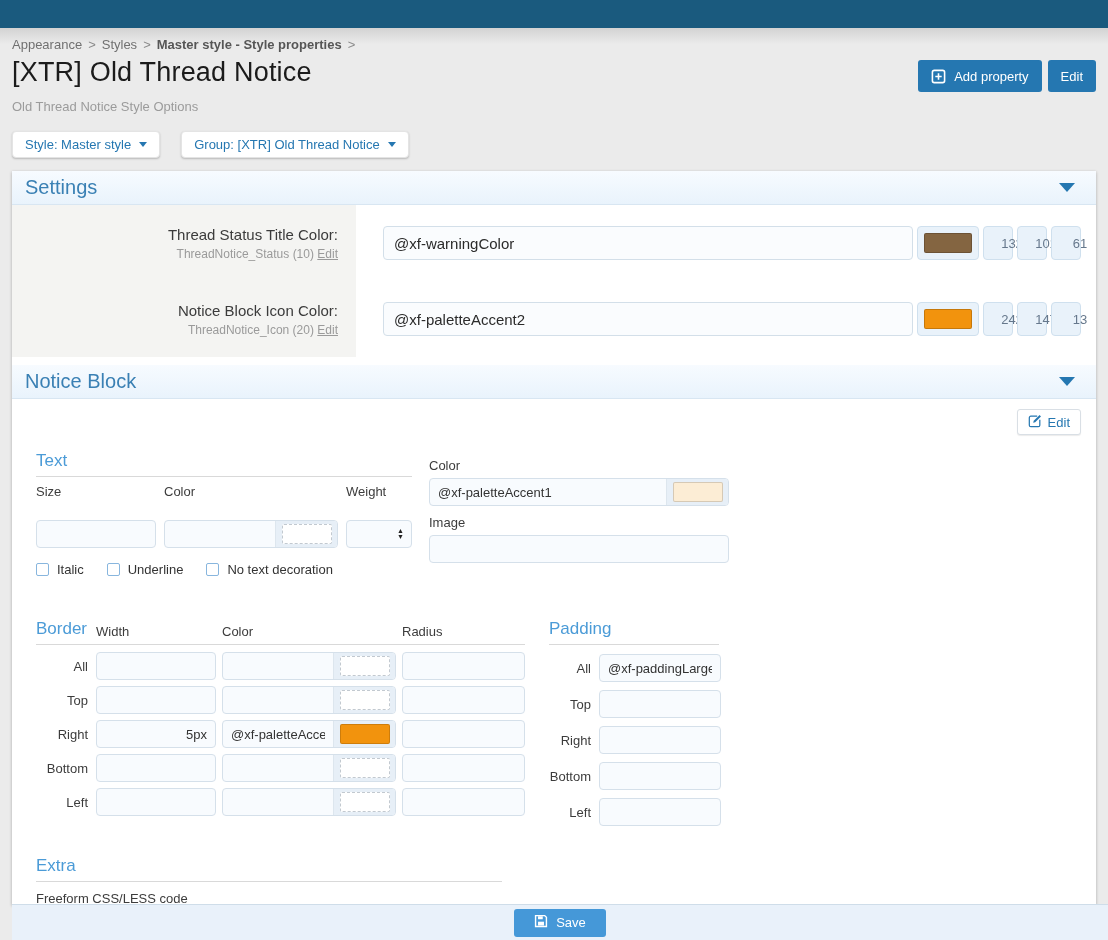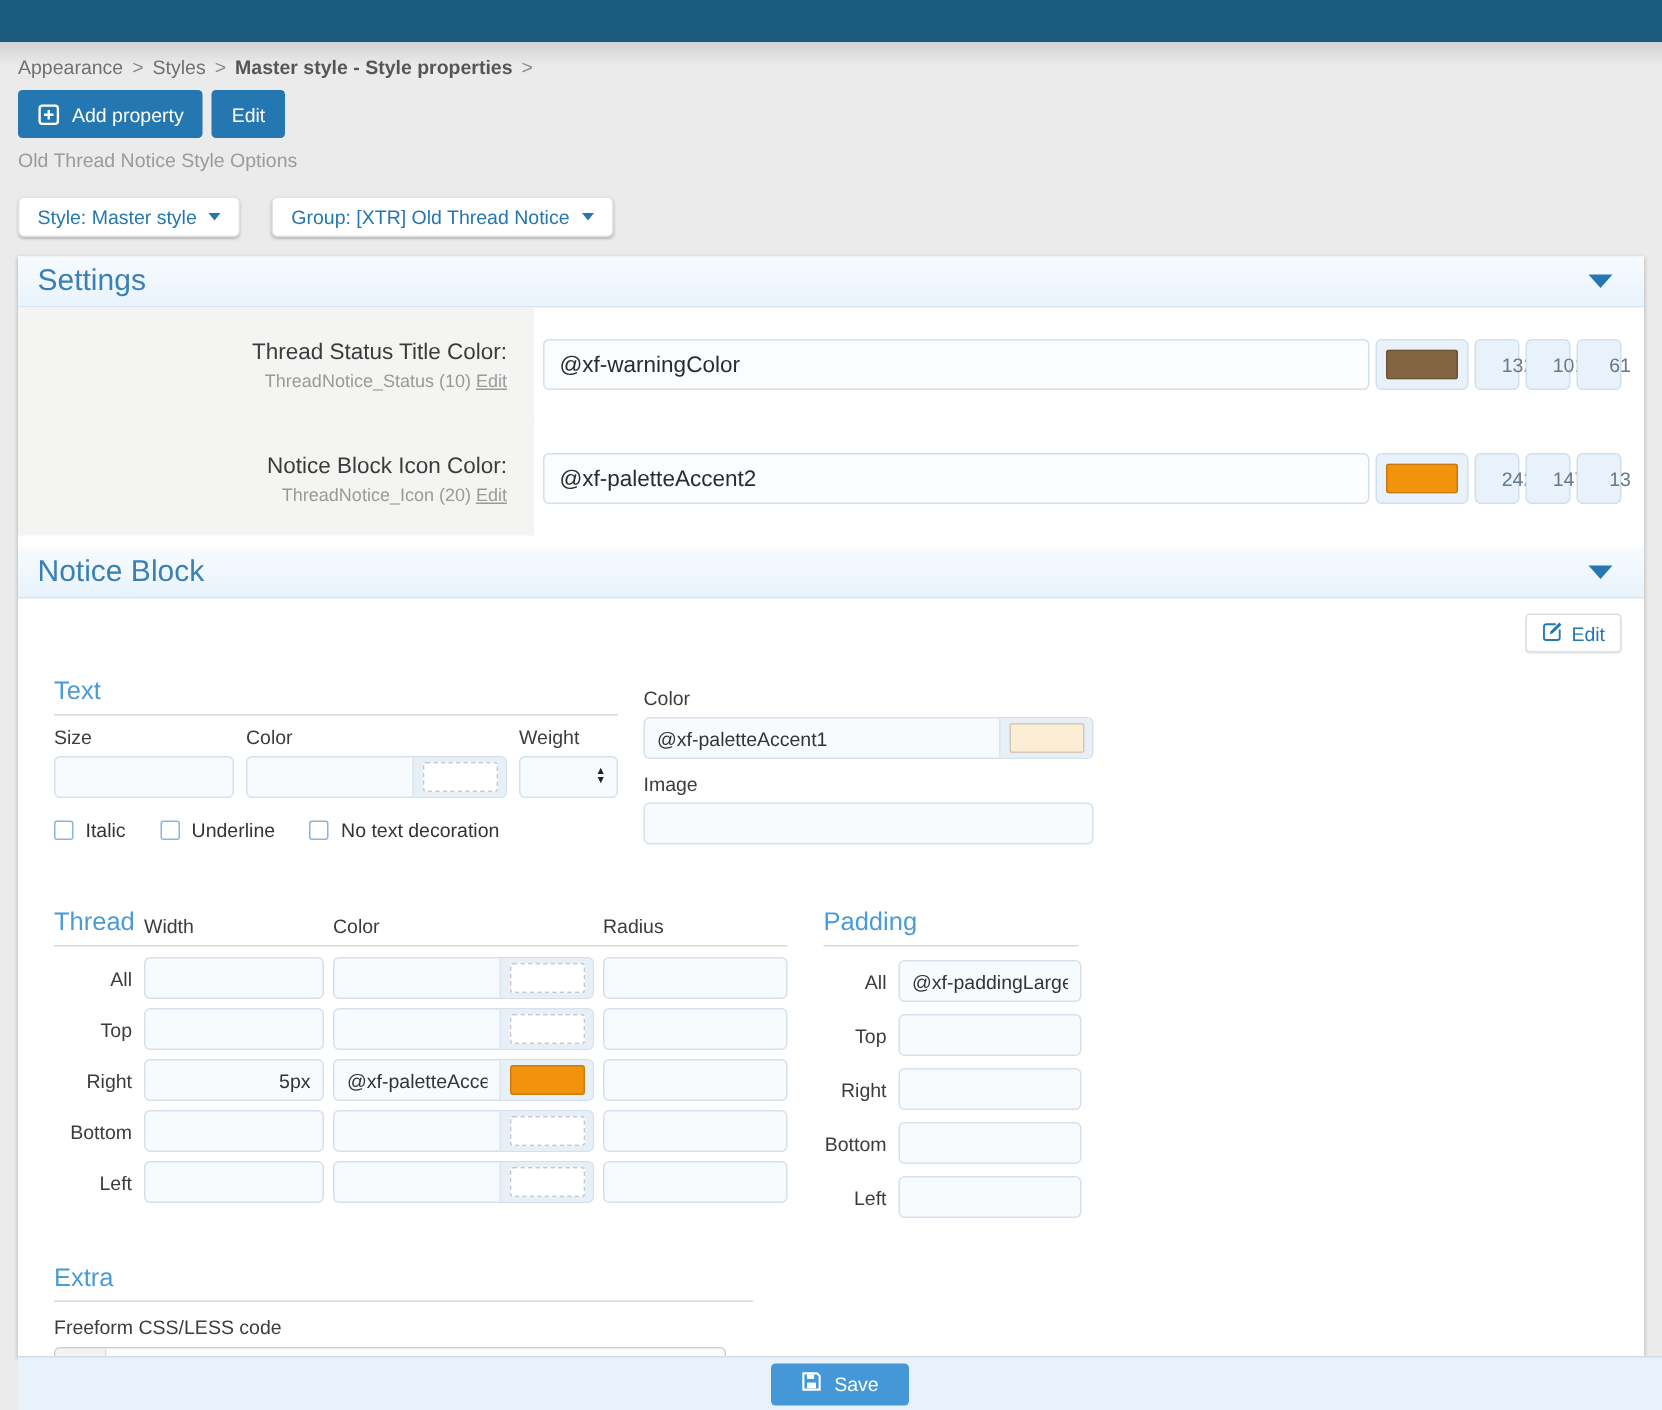--- a/index.html
+++ b/index.html
@@ -33,21 +33,21 @@
     border-top:5px solid #2577b1; }
 
   .card { margin-top:13px; background:#fff; box-shadow:0 1px 3px rgba(0,0,0,.28); }
 
   .sec-header { height:34px; display:flex; align-items:center; padding:0 13px;
     background:linear-gradient(#f7fbff, #e9f3fc); border-bottom:1px solid #d8e6f2; cursor:pointer; }
   .sec-title { font-size:20px; color:#3a80b4; flex:1; }
   .chev { width:0; height:0; border-left:8px solid transparent; border-right:8px solid transparent;
     border-top:9px solid #2577b1; margin-right:8px; }
 
-  .srow { display:flex; }
+  .srow { display:flex;gap:21px; }
   .srow-label { width:344px; background:#f4f4f2; padding:21px 18px 0 0; text-align:right; flex:none; }
   .srow:last-of-type .srow-label { padding-bottom:20px; }
   .s-label { font-size:15px; color:#3b3b3b; }
   .s-meta { font-size:12px; color:#9a9a9a; margin-top:4px; }
   .s-meta a { color:#9a9a9a; text-decoration:underline; cursor:pointer; }
   .srow-content { flex:1; padding:21px 15px 21px 6px; display:flex; gap:4px; align-items:center; }
   .xinput { height:34px; background:#fafcfe; border:1px solid #d3dfe9; border-radius:4px;
     font-size:15px; color:#2b2b2b; padding:0 10px; font-family:inherit; flex:1; min-width:0; }
   .cell { height:34px; background:#e9f2fa; border:1px solid #cfe0ee; border-radius:4px;
     display:flex; align-items:center; justify-content:center; flex:none; }
@@ -80,21 +80,21 @@
   .sw.filled { border:1px solid rgba(0,0,0,.15); }
 
   .sel { width:66px; height:28px; background:#f8fbfe; border:1px solid #d5e0ea; border-radius:4px;
     display:flex; align-items:center; justify-content:flex-end; padding:0 7px; cursor:pointer; }
   .spin { font-size:7px; line-height:.85; color:#222; text-align:center; letter-spacing:0; }
 
   .row-a { display:flex; margin-top:16px; }
   .grp-text { width:376px; }
   .grp-bg { width:300px; margin-left:17px; }
   .text-fields { display:flex; gap:8px; margin-top:7px; }
-  .field .flabel { margin-bottom:5px; }
+  .field .flabel { margin-bottom:21px; }
   .cb-row { margin-top:14px; display:flex; align-items:center; }
   .cb-item { display:inline-flex; align-items:center; gap:8px; margin-right:23px; font-size:13px;
     color:#333; cursor:pointer; }
   .cb { width:13px; height:13px; border:1px solid #88b6de; border-radius:2px; background:#fff; flex:none; }
   .bg-field { margin-top:7px; }
   .bg-field + .bg-field { margin-top:9px; }
 
   .row-b { display:flex; margin-top:42px; }
   .grp-border { width:489px; }
   .bgrid { display:grid; grid-template-columns:54px 120px 174px 123px; column-gap:6px; align-items:end; }
@@ -128,20 +128,21 @@
 
 <div class="topbar"></div>
 
 <div class="page">
 
   <div class="breadcrumb">
     <span>Appearance</span><span class="sep">&gt;</span><span>Styles</span><span class="sep">&gt;</span><span class="crumb-strong">Master style - Style properties</span><span class="sep">&gt;</span>
   </div>
 
   <div class="header-row">
+    <h1 class="page-title">[XTR] Old Thread Notice</h1>
     <div class="actions">
       <button class="btn-primary">
         <span>
           <svg width="15" height="15" viewBox="0 0 16 16">
               <rect x="1.5" y="1.5" width="13" height="13" rx="2" fill="none" stroke="#ffffff" stroke-width="1.7"></rect>
               <path d="M8 4.6v6.8M4.6 8h6.8" stroke="#ffffff" stroke-width="1.7"></path>
             </svg>
         </span>
         <span>Add property</span>
       </button>
@@ -282,21 +283,21 @@
           <div class="bg-field">
             <div class="flabel" style="margin-bottom:5px;">Image</div>
             <input class="nin" value="" style="">
           </div>
         </div>
       </div>
 
       <div class="row-b">
         <div class="grp-border">
           <div class="bgrid bgrid-head">
-            <span class="grp-title">Thread</span>
+            <span class="grp-title">Border</span>
             <span class="flabel">Width</span>
             <span class="flabel">Color</span>
             <span class="flabel">Radius</span>
           </div>
           <div class="bgrid-rows">
             <span class="rlabel">All</span>
             <input class="nin" value="" style="">
             <div class="combo">
               <input value="" style="">
               <div class="sw-zone">

